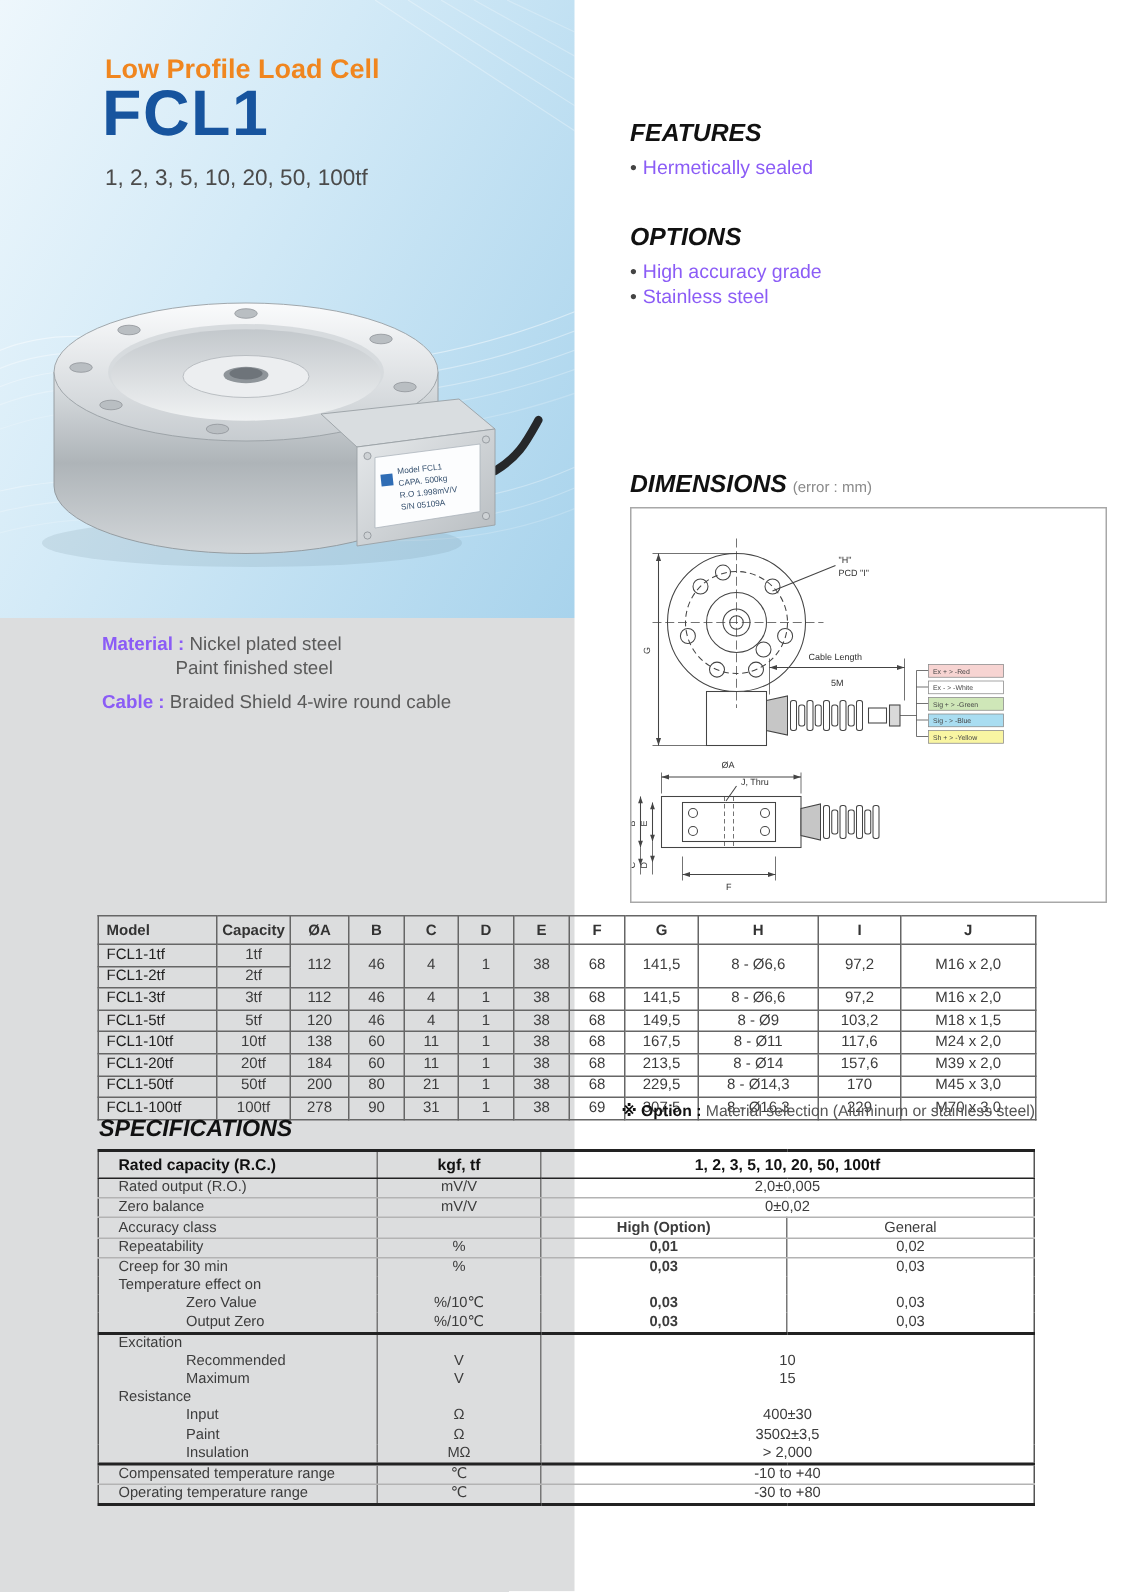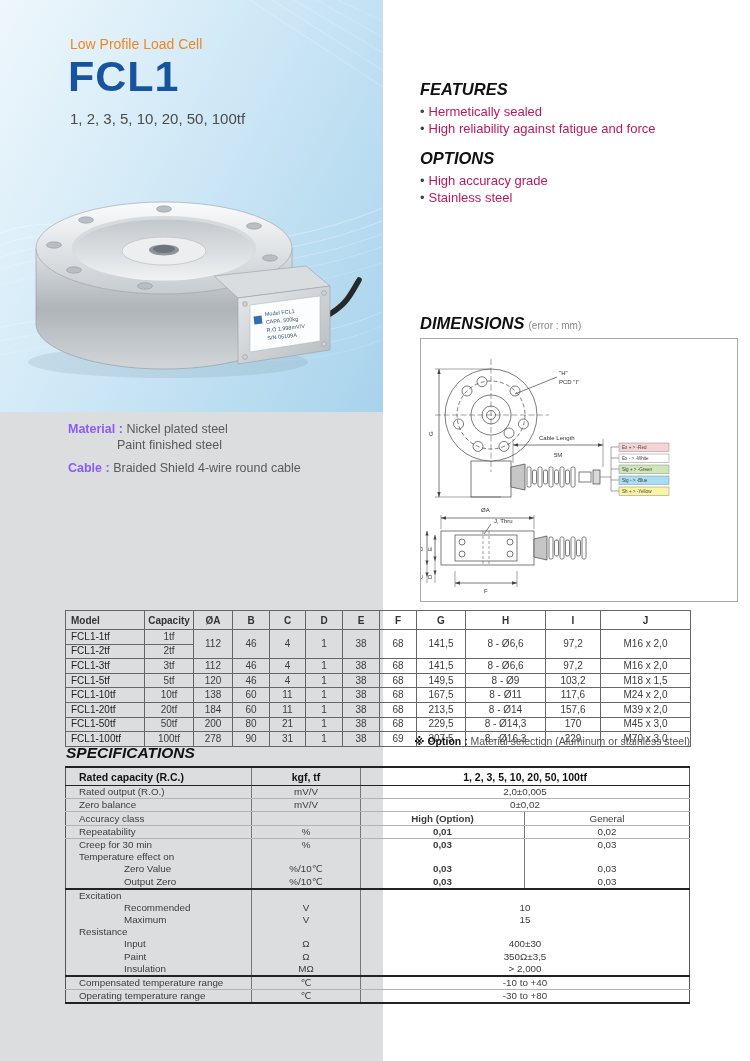--- a/index.html
+++ b/index.html
@@ -3,34 +3,34 @@
 <meta charset="utf-8">
 <style>
   html,body{margin:0;padding:0;background:#fff;}
   #page{position:relative;width:750px;height:1061px;background:#ffffff;overflow:hidden;
         font-family:"Liberation Sans","DejaVu Sans",sans-serif;color:#333;}
 
   
   .hero{position:absolute;left:0;top:0;width:383px;height:412px;
         background:linear-gradient(118deg,#eef7fc 0%,#d3eaf7 40%,#a8d3ec 100%);}
   .hero svg.deco{position:absolute;left:0;top:0;}
-  .tagline{position:absolute;left:70px;top:36px;font-size:14px;font-weight:normal;color:#f0861f;}
+  .tagline{position:absolute;left:70px;top:36px;font-size:18px;font-weight:bold;color:#f0861f;}
   .model-name{position:absolute;left:68px;top:52px;font-size:43px;font-weight:800;color:#17549e;letter-spacing:1px;}
   .cap-range{position:absolute;left:70px;top:110px;font-size:15px;color:#4b4b4b;}
   .photo{position:absolute;left:18px;top:148px;}
 
   .gray-panel{position:absolute;left:0;top:412px;width:383px;height:649px;background:#dcddde;}
   .info-block{position:absolute;left:68px;top:421px;font-size:12.5px;color:#5a5a5a;line-height:16px;}
   .info-block b{color:#8b5cf6;}
   .info-line2{margin-left:49px;}
   .info-cable{margin-top:7px;}
 
   
   .sec-head{position:absolute;font-size:16.5px;font-style:italic;font-weight:bold;color:#111;}
-  .bullets{position:absolute;font-size:13px;color:#be185d;line-height:17px;}
+  .bullets{position:absolute;font-size:13px;color:#8b5cf6;line-height:17px;}
   .bullet::before{content:"\2022";margin-right:4px;color:#444;}
   .unit-note{font-size:10px;color:#8a8a8a;font-weight:normal;font-style:normal;margin-left:4px;}
   .draw-box{position:absolute;left:420px;top:338px;width:316px;height:262px;border:1px solid #a8a8a8;background:#fff;}
 
   
   table{border-collapse:collapse;table-layout:fixed;}
   .dim-table{position:absolute;left:65px;top:610px;width:625px;font-size:10px;color:#333;
              border:1.5px solid #333;}
   .dim-table th{font-weight:bold;font-size:10px;height:16px;border:1px solid #666;background:transparent;}
   .dim-table td{height:13.6px;border:1px solid #666;text-align:center;padding:0;line-height:1;color:#3c3c3c;}
@@ -150,21 +150,20 @@
     <div><b>Material :</b>
       <span>Nickel plated steel</span></div>
     <div class="info-line2">Paint finished steel</div>
     <div class="info-cable"><b>Cable :</b>
       <span>Braided Shield 4-wire round cable</span></div>
   </div>
 
   <div class="sec-head" style="left:420px;top:80px">FEATURES</div>
   <div class="bullets" style="left:420px;top:103px">
     <div class="bullet"><span>Hermetically sealed</span></div>
-    <div class="bullet"><span>High reliability against fatigue and force</span></div>
   </div>
   <div class="sec-head" style="left:420px;top:149px">OPTIONS</div>
   <div class="bullets" style="left:420px;top:172px">
     <div class="bullet"><span>High accuracy grade</span></div>
     <div class="bullet"><span>Stainless steel</span></div>
   </div>
 
   <div class="sec-head" style="left:420px;top:314px">
     <span>DIMENSIONS</span><span class="unit-note">(error : mm)</span>
   </div>

